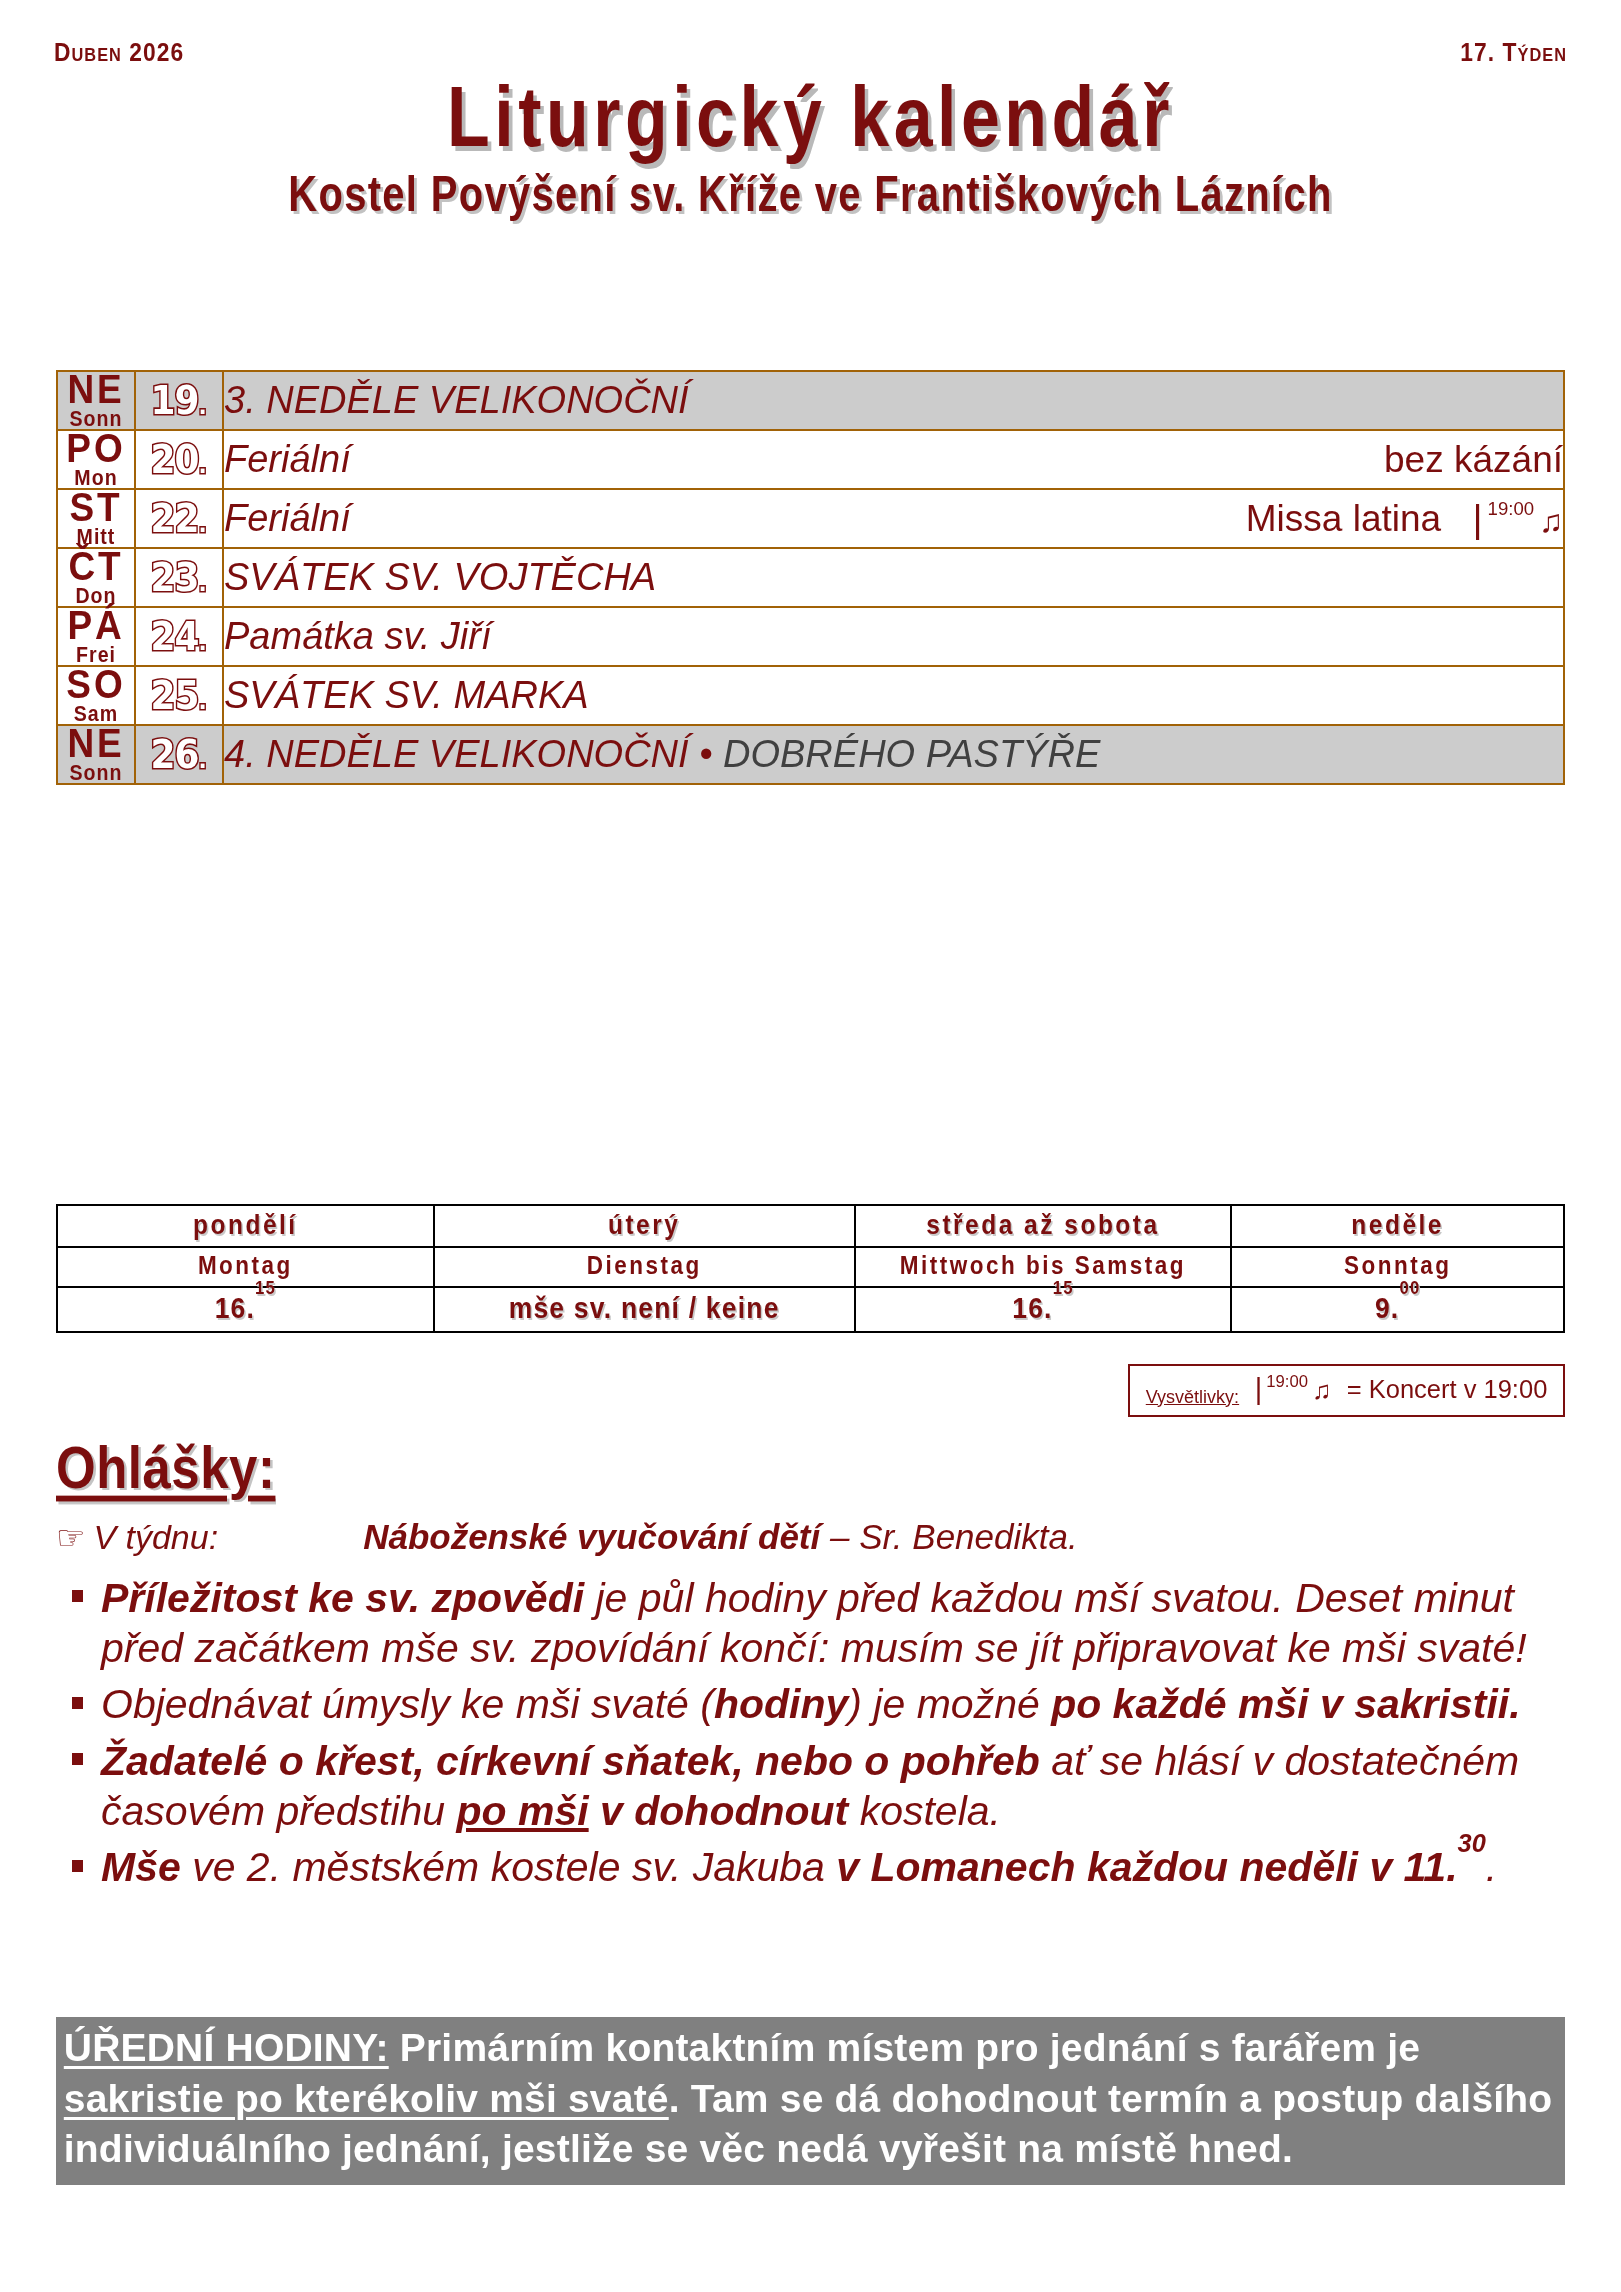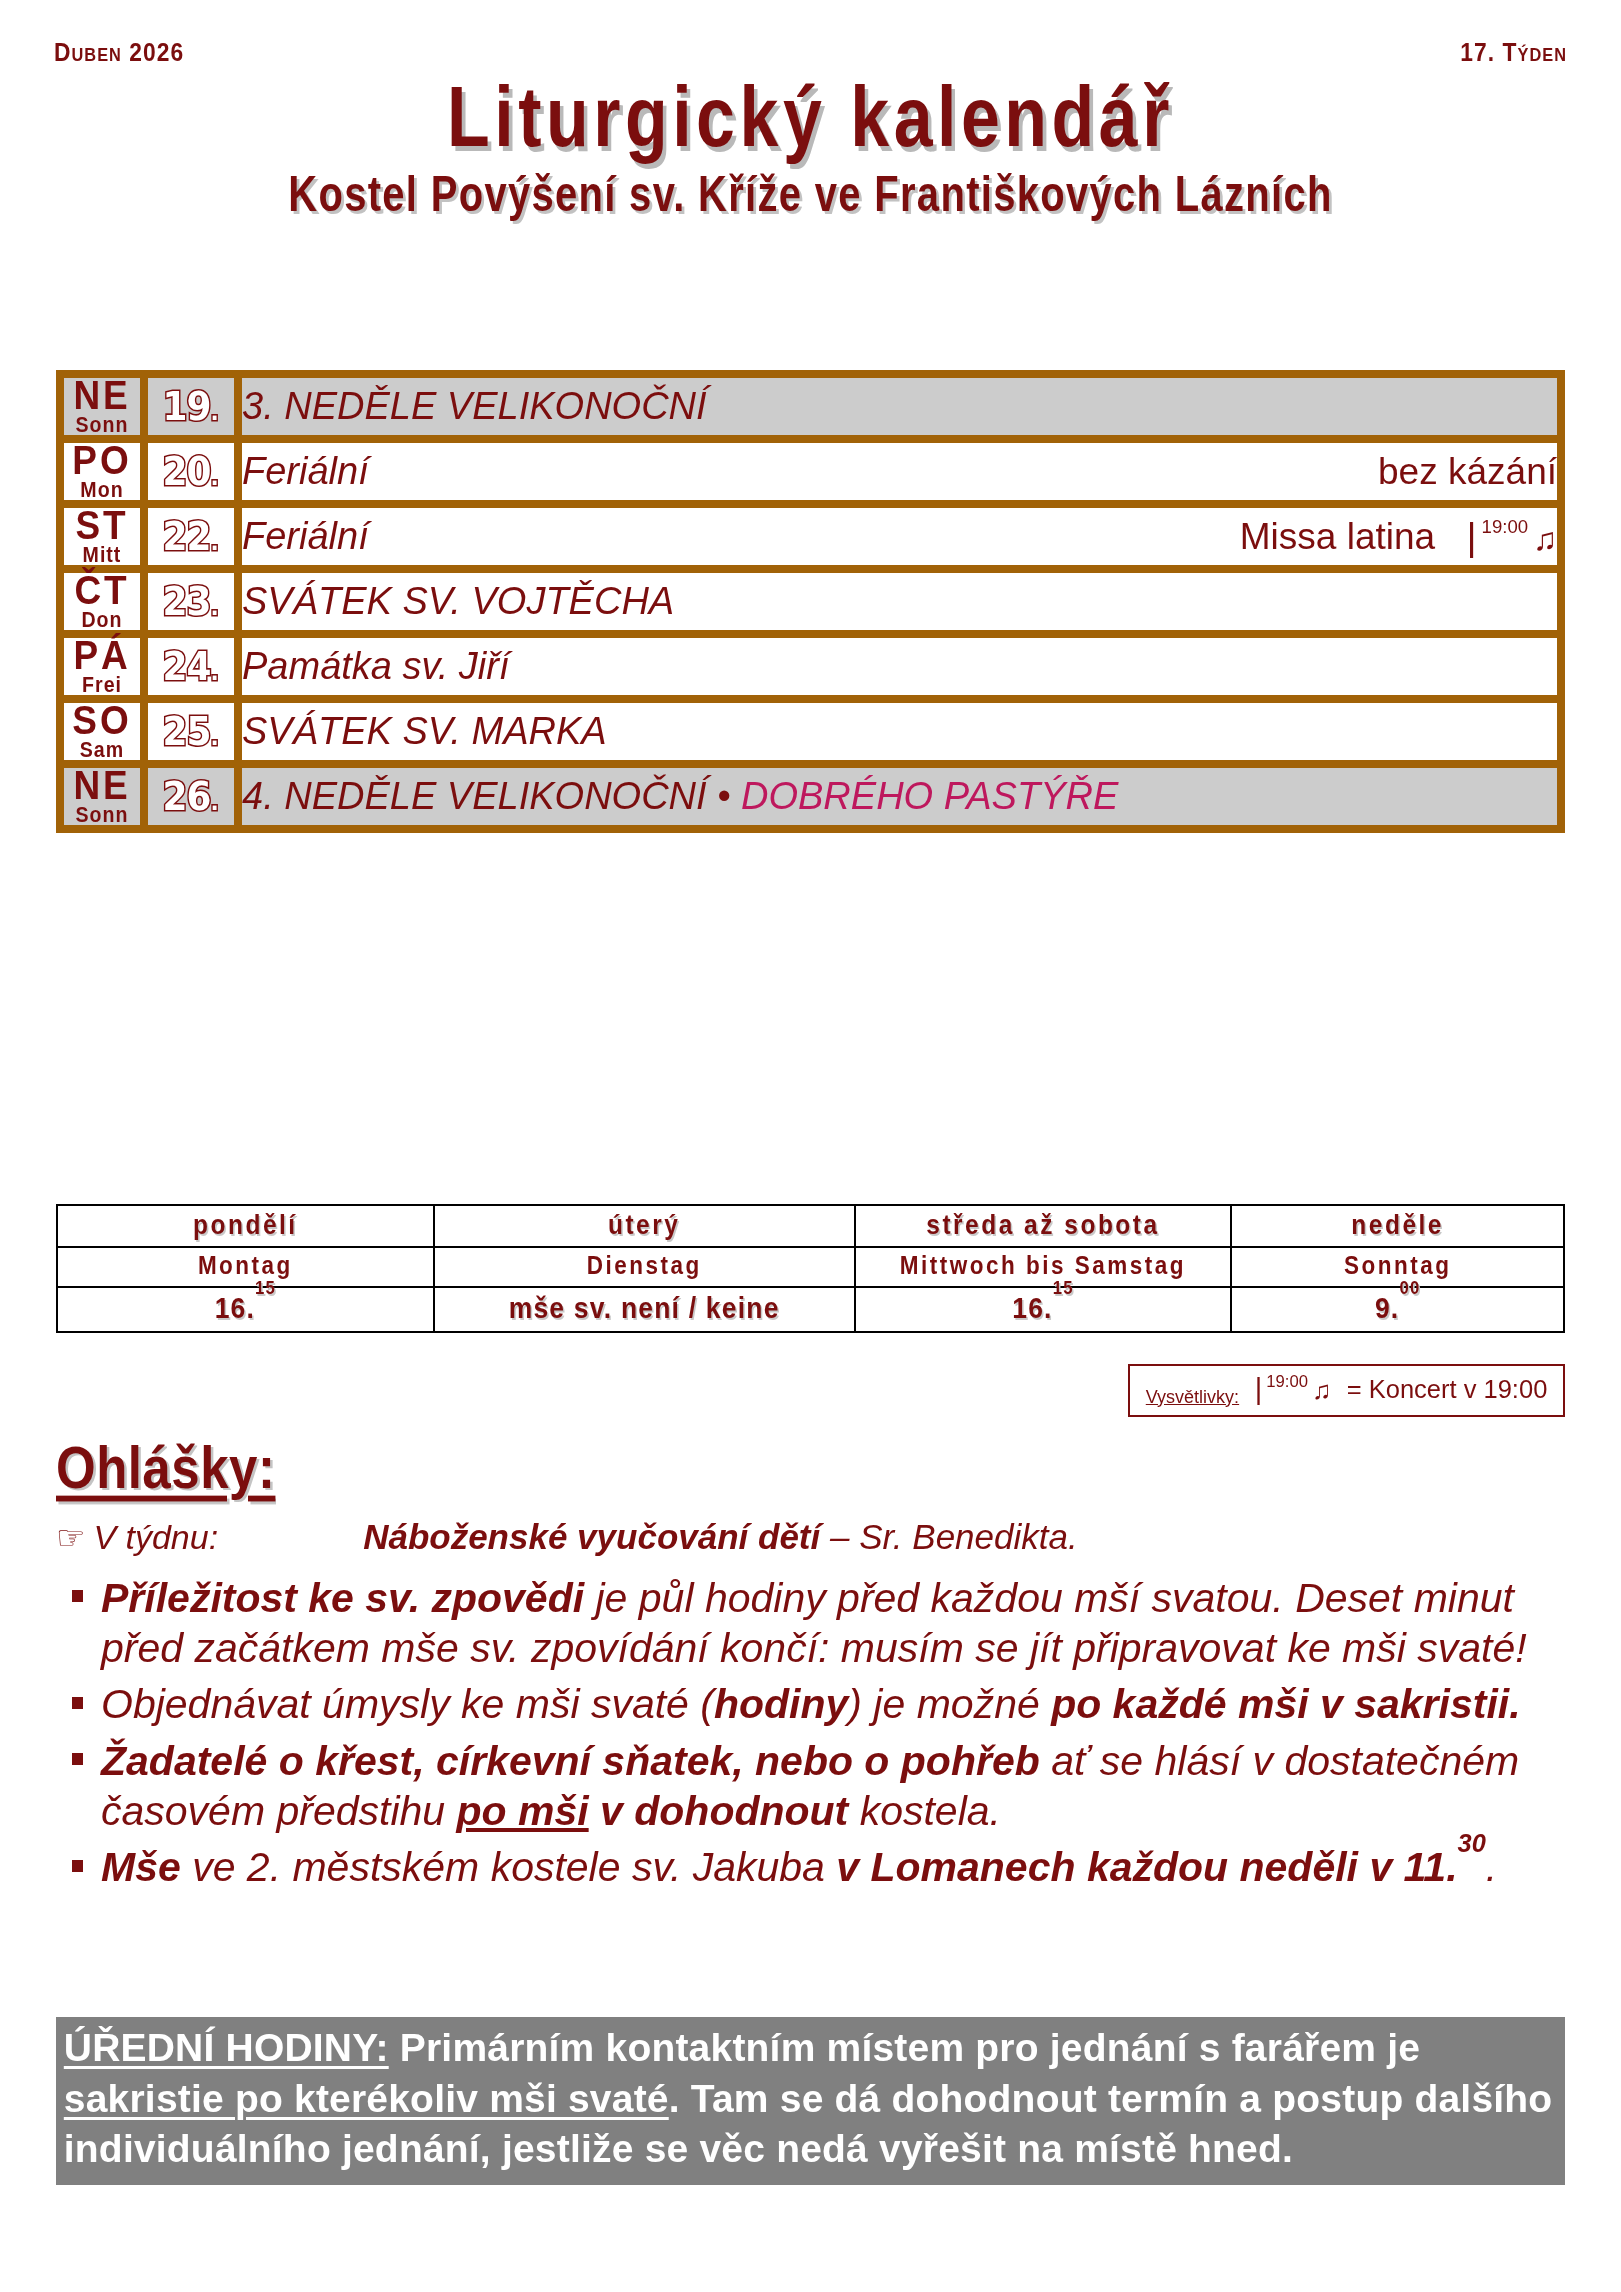--- a/index.html
+++ b/index.html
@@ -83,21 +83,21 @@
   
   table.cal {
     position: absolute;
     left: 56px;
     top: 370px;
     width: 1509px;
     border-collapse: collapse;
     table-layout: fixed;
   }
   table.cal td {
-    border: 8px solid #a16207;
+    border: 2px solid #a16207;
     padding: 0;
     vertical-align: middle;
   }
   table.cal tr.sunday td { background: #cccccc; }
 
   td.daycol {
     width: 76px;
     text-align: center;
     padding: 3.9px 0 5.9px 0;
   }
@@ -160,21 +160,21 @@
   }
   .evt-note {
     font-family: "Liberation Sans", sans-serif;
     font-size: 37px;
     color: #7b0e0e;
     font-style: normal;
     white-space: nowrap;
     margin-left: auto;
   }
   .evt-white {
-    color: #be185d;
+    color: #404040;
     font-style: italic;
     font-weight: normal;
   }
   .dot { color: #7b0e0e; }
 
   .concert {
     display: inline-flex;
     align-items: center;
     gap: 4.9px;
     margin-left: 21.6px;

